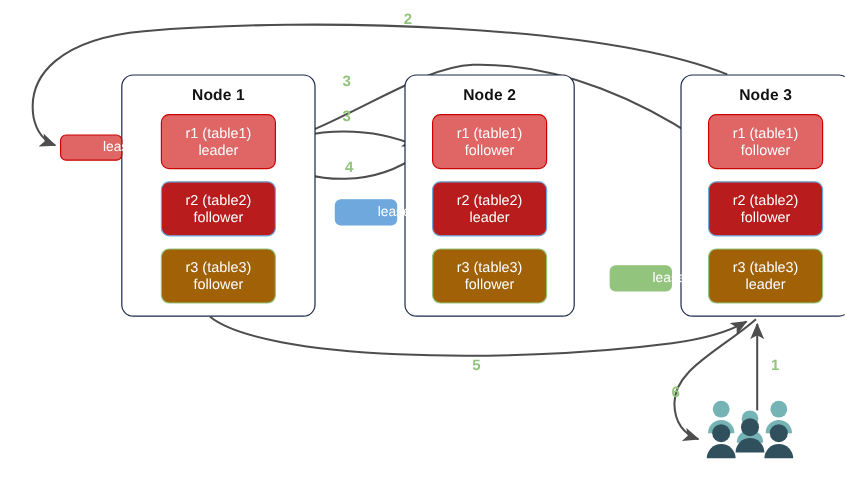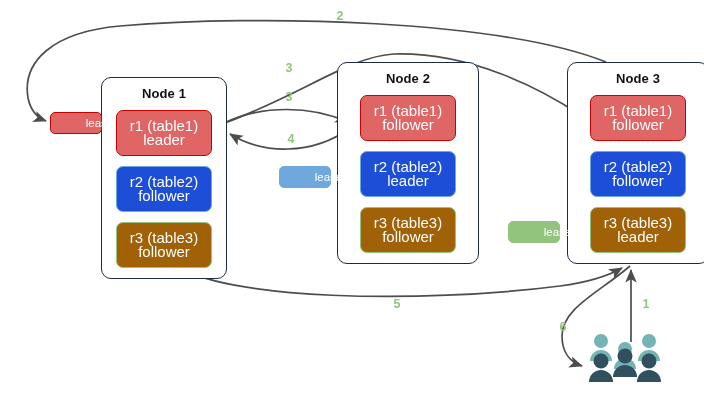--- a/index.html
+++ b/index.html
@@ -50,28 +50,28 @@
     transform: translateX(-50%);
     width: 96px;
     height: 46px;
     border-radius: 7px;
     box-sizing: border-box;
     display: flex;
     flex-direction: column;
     align-items: center;
     justify-content: center;
     color: #ffffff;
-    font-size: 15px;
+    font-size: 12px;
     line-height: 14px;
     text-align: center;
     text-shadow: 0 0 1px rgba(0,0,0,.12);
   }
   .replica .ln { display: block; white-space: nowrap; }
   .rep-red   { background: #e06666; border: 1.5px solid #cc0000; }
-  .rep-blue  { background: #1d4ed8; border: 1.5px solid #6fa8dc; }
+  .rep-blue  { background: #b91c1c; border: 1.5px solid #6fa8dc; }
   .rep-green { background: #a16207; border: 1.5px solid #93c47d; }
 
   .lease {
     position: absolute;
     height: 22px;
     border-radius: 5px;
     box-sizing: border-box;
     display: flex;
     align-items: center;
     justify-content: center;
@@ -123,21 +123,21 @@
       <path d="M 350 128 C 312 156, 262 154, 230 134"></path>
 
       <path d="M 175 264 C 220 300, 420 304, 560 286 C 590 282, 608 276, 622 268"></path>
 
       <path d="M 630 266 C 600 292, 562 308, 562 336 C 562 352, 570 362, 582 366"></path>
 
       <path d="M 631 342 L 631 270"></path>
     </g>
   </svg>
 
-  <div class="node-box" style="left:101px; top:77px; width:126px; height:202px;">
+  <div class="node-box" style="left:101px; top:62px; width:162px; height:202px;">
     <div class="node-title">Node 1</div>
     <div class="replica rep-red" style="top:32px;">
       <span class="ln">r1 (table1)</span>
       <span class="ln">leader</span>
     </div>
     <div class="replica rep-blue" style="top:88px;">
       <span class="ln">r2 (table2)</span>
       <span class="ln">follower</span>
     </div>
     <div class="replica rep-green" style="top:144px;">

